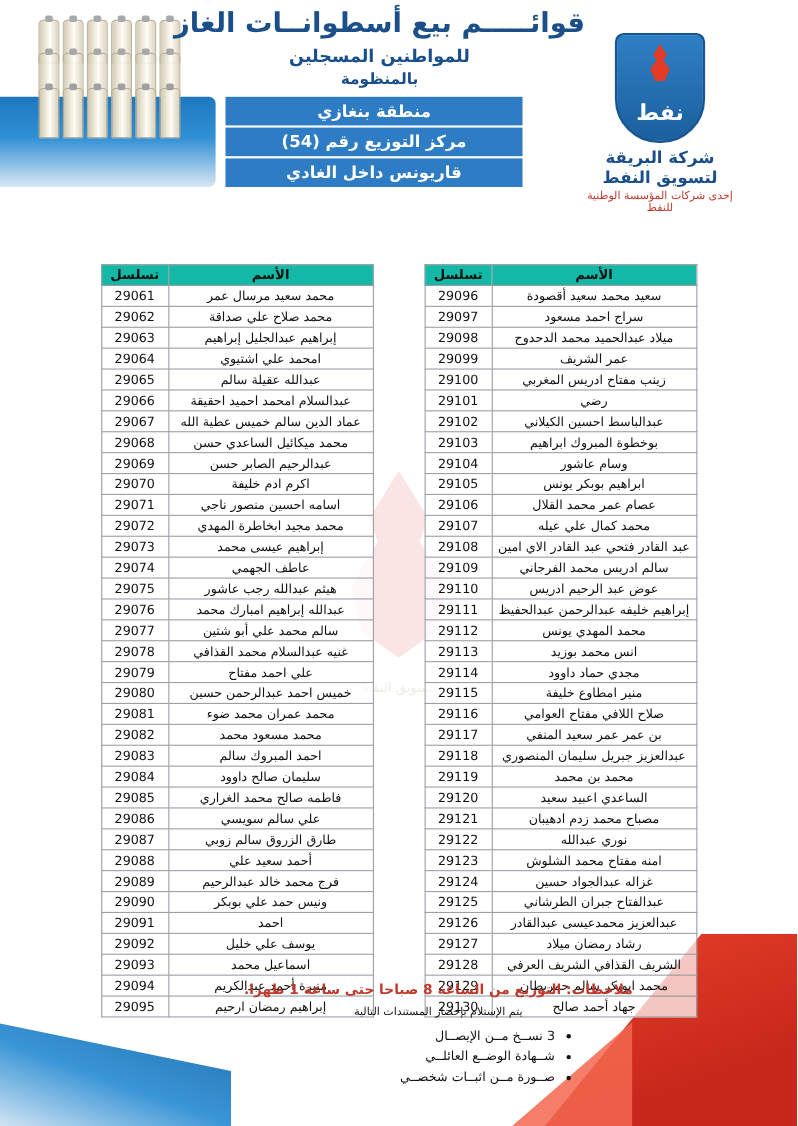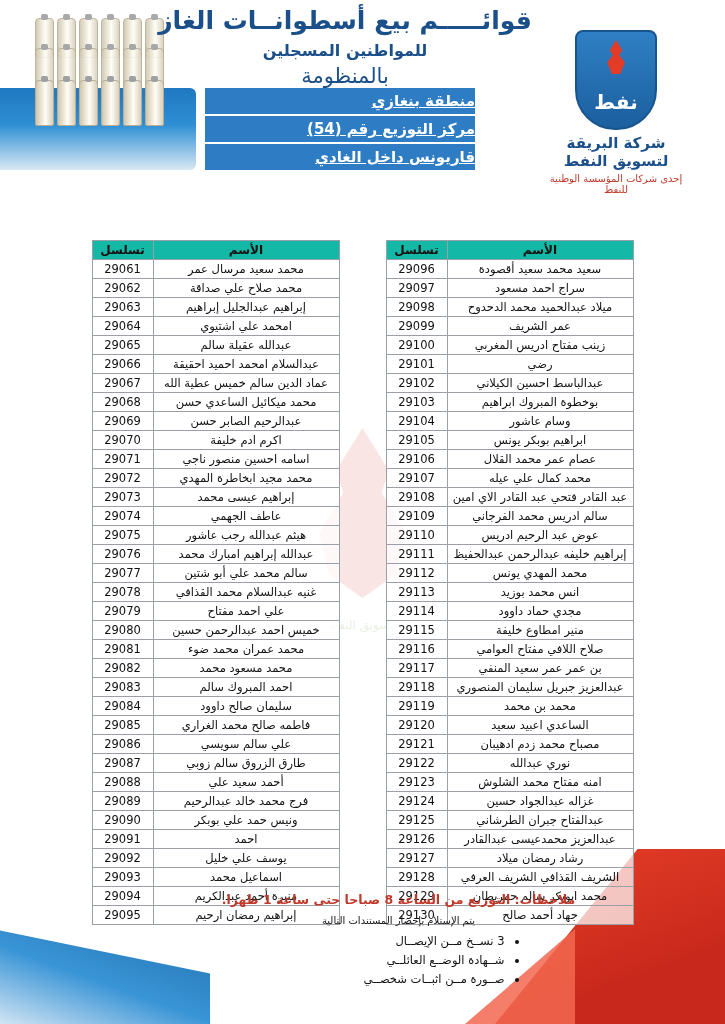--- a/index.html
+++ b/index.html
@@ -65,29 +65,29 @@
     content:"";position:absolute;left:5px;top:-5px;width:7px;height:6px;
     background:#9fa0a2;border-radius:2px;
   }
   .cyl-row.back .cyl{height:38px;opacity:.9;}
 
   .title-block{
     position:absolute;right:150px;top:6px;width:390px;text-align:center;
   }
   .t1{font-size:25px;font-weight:bold;color:#1a4f8a;letter-spacing:1px;}
   .t2{font-size:16px;font-weight:bold;color:#1a4f8a;margin-top:6px;}
-  .t3{font-size:21px;font-weight:normal;color:#1a4f8a;margin-top:4px;}
+  .t3{font-size:14px;font-weight:bold;color:#1a4f8a;margin-top:4px;}
 
   .blue-bars{position:absolute;right:215px;top:88px;width:270px;}
   .bar{
     background:#2e7cc4;color:#fff;font-weight:bold;font-size:15px;
-    text-align:right;padding:4px 0;margin-bottom:2px;text-decoration:underline;
-  }
-
-  .logo{position:absolute;right:4px;top:30px;width:140px;text-align:center;}
+    text-align:center;padding:4px 0;margin-bottom:2px;
+  }
+
+  .logo{position:absolute;right:20px;top:30px;width:140px;text-align:center;}
   .logo-shield{
     width:78px;height:96px;margin:0 auto;position:relative;
     background:linear-gradient(180deg,#2f7fc4 0%,#1b5f9e 100%);
     border-radius:8px 8px 40px 40px;
     border:2px solid #17558f;
   }
   .logo-flame{
     position:absolute;left:50%;top:8px;transform:translateX(-50%);
     width:26px;height:34px;background:#e23b26;
     clip-path:polygon(50% 0,74% 30%,62% 44%,84% 66%,66% 100%,34% 100%,16% 66%,38% 44%,26% 30%);

